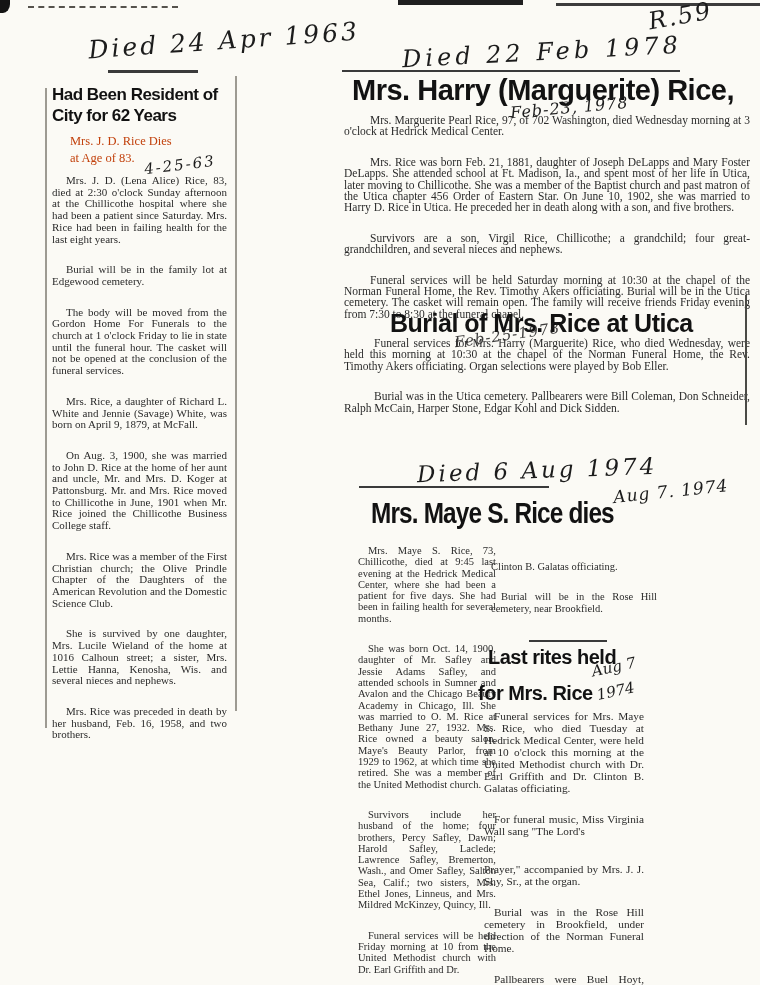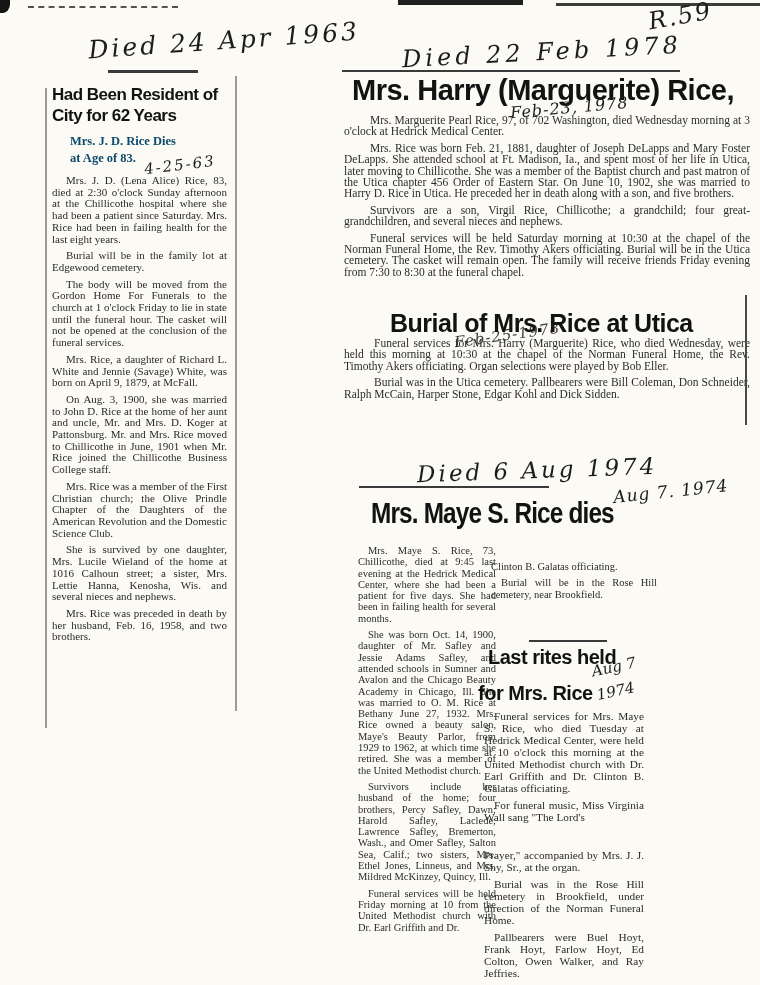--- a/index.html
+++ b/index.html
@@ -33,32 +33,32 @@
     white-space: nowrap;
     letter-spacing: -0.5px;
   }
 
   
   .copy {
     color: #2b2b2b;
     text-align: justify;
   }
   .copy p { margin: 0; text-indent: 14px; }
-  .copy p + p { margin-top: 5px; }
+  .copy p + p { margin-top: 19px; }
 
   .rule-h { background: #3a3a3a; }
   .rule-v { background: #9d9a92; }
 
   
   #clip-jd { left: 44px; top: 70px; width: 194px; height: 716px; }
   #clip-jd .headline {
     position: absolute; left: 8px; top: 14px; width: 180px;
     font-size: 17px; line-height: 1.25; white-space: normal;
   }
-  #clip-jd .subhead { position: absolute; font-size: 12.5px; font-weight: bold; color: #0c4a6e; }
+  #clip-jd .subhead { position: absolute; font-size: 12.5px; font-weight: normal; color: #c2410c; }
   #clip-jd .body { position: absolute; left: 8px; top: 105px; width: 175px;
     font-size: 11px; line-height: 11.7px; }
 
   
   #clip-marg { left: 342px; top: 38px; width: 416px; height: 400px; }
   #clip-marg .headline { position: absolute; left: 10px; top: 36px; font-size: 29px; }
   #clip-marg .body { position: absolute; left: 2px; top: 77px; width: 406px;
     font-size: 11.5px; line-height: 11.4px; }
   #clip-marg .body p { text-indent: 26px; }
   #clip-marg .headline2 { position: absolute; left: 48px; top: 271px; font-size: 25px; }

